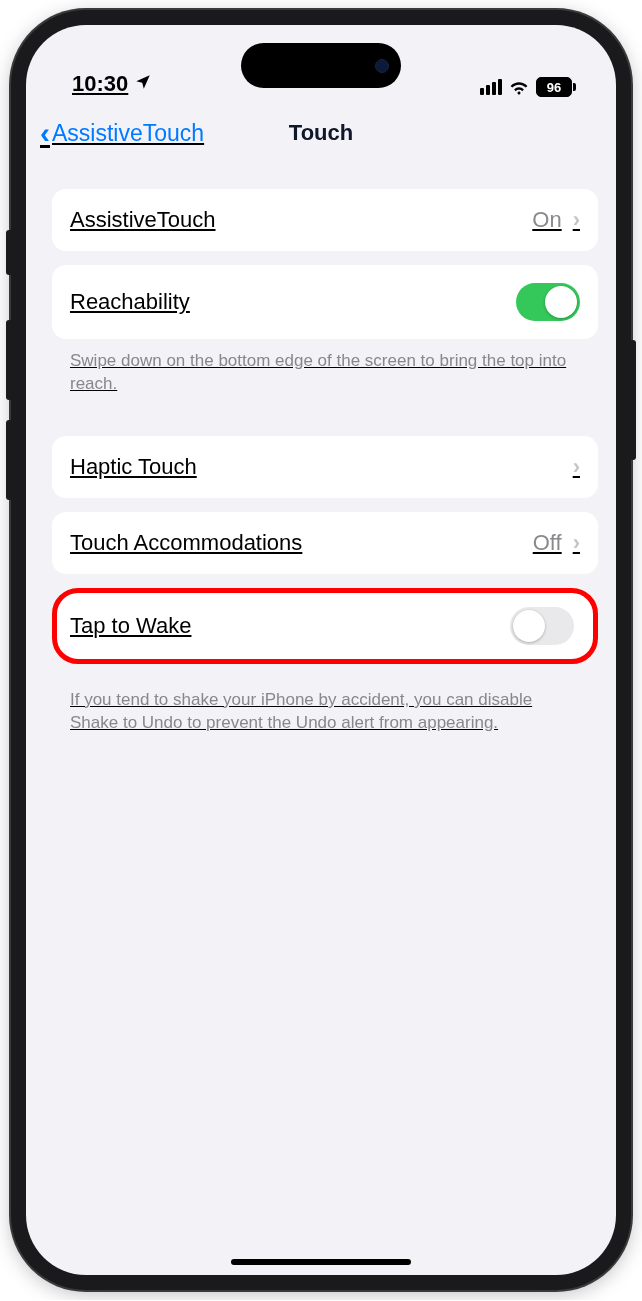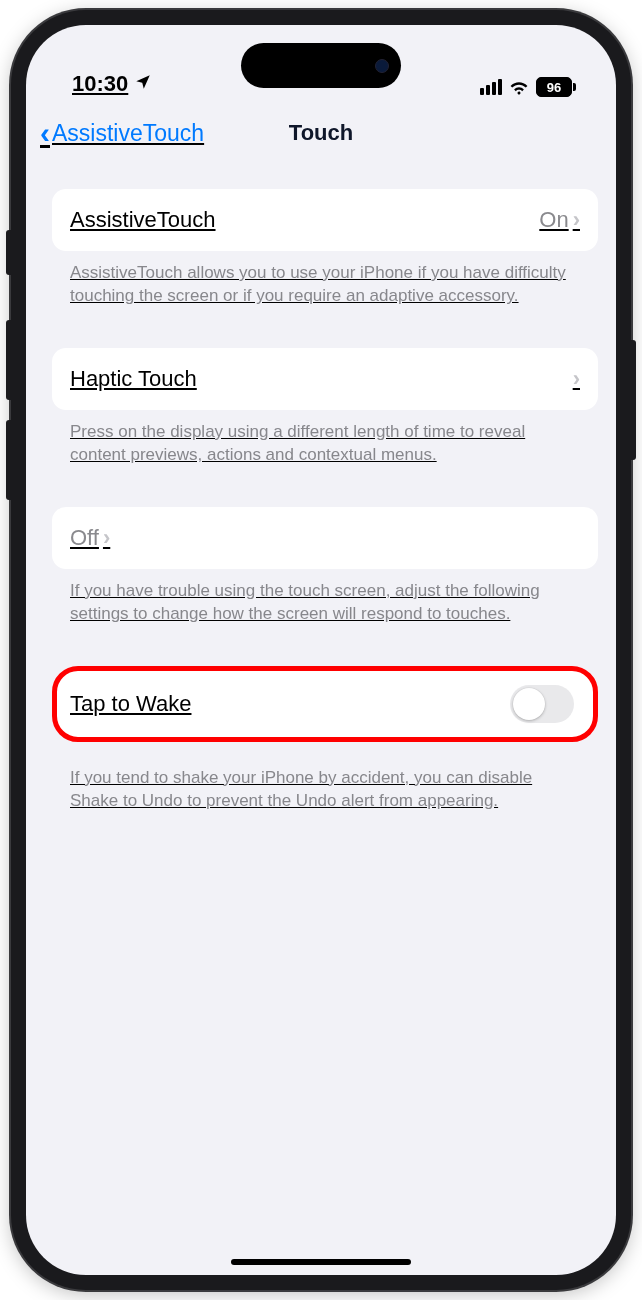--- a/index.html
+++ b/index.html
@@ -75,21 +75,21 @@
 
   .group { margin-bottom: 14px; }
   .cell {
     background:#fff;
     border-radius: 14px;
     padding: 18px 18px;
     display:flex; align-items:center; justify-content:space-between;
     min-height: 58px;
   }
   .cell-label { font-size: 22px; color:#000; }
-  .cell-right { display:flex; align-items:center; gap:4px; }
+  .cell-right { display:flex; align-items:center; gap:11px; }
   .cell-value { font-size: 22px; color:#8a8a8e; }
   .chevron { color:#c5c5c9; font-size:22px; font-weight:600; }
 
   .footer {
     color:#87878c;
     font-size: 17px;
     line-height: 1.38;
     padding: 10px 18px 26px 18px;
   }
 
@@ -169,44 +169,49 @@
     <div class="content">
 
       <div class="group">
         <div class="cell">
           <span class="cell-label">AssistiveTouch</span>
           <div class="cell-right">
             <span class="cell-value">On</span>
             <span class="chevron">›</span>
           </div>
         </div>
-        <div class="footer">AssistiveTouch allows you to use your iPhone if you have difficulty touching the screen or if you require an adaptive accessory.</div>
-      </div>
-
-      <div class="group">
+      </div>
+
+      <div class="group">
+        <div class="cell">
+          <span class="cell-label">Reachability</span>
+          <div class="toggle on">
+              <div class="knob"></div>
+            </div>
+        </div>
+        <div class="footer">Swipe down on the bottom edge of the screen to bring the top into reach.</div>
       </div>
 
       <div class="group">
         <div class="cell">
           <span class="cell-label">Haptic Touch</span>
           <div class="cell-right">
             <span class="chevron">›</span>
           </div>
         </div>
-        <div class="footer">Press on the display using a different length of time to reveal content previews, actions and contextual menus.</div>
-      </div>
-
-      <div class="group">
-        <div class="cell">
+      </div>
+
+      <div class="group">
+        <div class="cell">
+          <span class="cell-label">Touch Accommodations</span>
           <div class="cell-right">
             <span class="cell-value">Off</span>
             <span class="chevron">›</span>
           </div>
         </div>
-        <div class="footer">If you have trouble using the touch screen, adjust the following settings to change how the screen will respond to touches.</div>
       </div>
 
       <div class="group">
         <div class="highlight-wrap highlight-ring">
           <div class="cell">
             <span class="cell-label">Tap to Wake</span>
             <div class="toggle off">
                 <div class="knob"></div>
               </div>
           </div>

